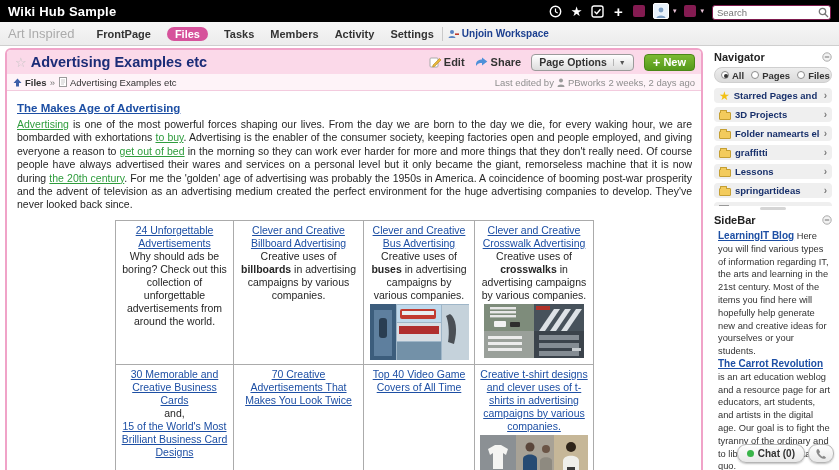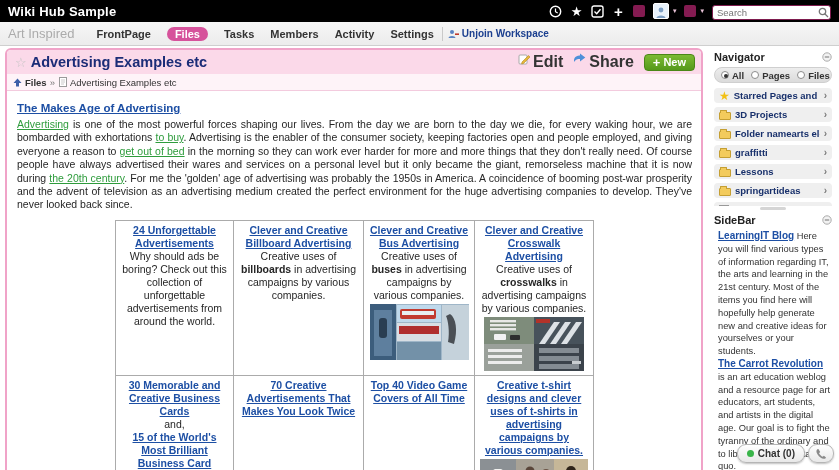--- a/index.html
+++ b/index.html
@@ -39,21 +39,21 @@
   .ws-sep { width:1px; height:14px; background:#C9C9C9; margin:0 4px 0 8px; }
   .unjoin { display:flex; align-items:center; gap:3px; color:#1B3F8F; font-size:10px; font-weight:bold; cursor:pointer; }
 
   
   .panel { position:absolute; left:5px; top:48px; width:698px; height:426px;
            border:2px solid #F0A3C8; border-radius:6px 6px 0 0; background:#fff; overflow:hidden; }
   .panel-head { height:24px; background:#FBD9E9; display:flex; align-items:center; padding:0 6px; }
   .fav-star { color:#C4C4C4; font-size:13px; margin:0 4px 0 2px; cursor:pointer; }
   .page-title { color:#1B2C77; font-size:14.5px; font-weight:bold; }
   .head-actions { margin-left:auto; display:flex; align-items:center; gap:10px; }
-  .act { display:flex; gap:3px; font-size:16px; font-weight:bold; color:#333; cursor:pointer; }
+  .act { display:flex; align-items:center; gap:3px; font-size:11px; font-weight:bold; color:#333; cursor:pointer; }
   .btn-pageopt { display:flex; align-items:center; gap:6px; background:linear-gradient(#FFFFFF,#DCDCDC);
            border:1px solid #9A9A9A; border-radius:4px; height:17px; padding:0 7px;
            font-size:10.5px; font-weight:bold; color:#333; cursor:pointer; }
   .btn-pageopt .dd { color:#555; font-size:7px; border-left:1px solid #B5B5B5; padding-left:5px; }
   .btn-new { display:flex; align-items:center; gap:3px; background:linear-gradient(#7CBA33,#55991B);
            border:1px solid #4A8717; border-radius:4px; height:17px; padding:0 8px;
            font-size:11px; font-weight:bold; color:#fff; cursor:pointer; }
   .btn-new .plus { font-size:13px; line-height:11px; }
   .crumb-row { height:17px; background:#FEF3F8; border-bottom:1px solid #F3CBDE;
            display:flex; align-items:center; padding:0 6px; font-size:9.5px; color:#333; }
@@ -65,21 +65,21 @@
 
   .h-link { color:#1D4FA4; font-size:11.5px; font-weight:bold; text-decoration:underline; cursor:pointer; display:inline-block; margin-bottom:4px; }
   .para { font-size:10.5px; color:#262626; line-height:13.4px; text-align:justify; }
   .glink { color:#2E9C3C; text-decoration:underline; cursor:pointer; }
 
   
   table.adv { border-collapse:collapse; margin:8px 0 0 98px; width:478px; table-layout:fixed; }
   table.adv td { border:1px solid #ABABAB; vertical-align:top; text-align:center;
                  padding:3px 5px 4px; font-size:10.5px; color:#262626; line-height:13px; }
   .c1{width:118px} .c2{width:130px} .c3{width:111px} .c4{width:119px}
-  .cell-link { color:#1D4FA4; font-weight:bold; text-decoration:underline; cursor:pointer; }
+  .cell-link { color:#1D4FA4; font-weight:normal; text-decoration:underline; cursor:pointer; }
   .r1 td { height:115px; } .r2 td { height:121px; }
   .cell-img { margin-top:2px; display:block; margin-left:auto; margin-right:auto; }
 
   
   .side { position:absolute; left:706px; top:46px; width:133px; bottom:0; background:#fff; padding:5px 7px 0 8px; }
   .side-head { display:flex; align-items:center; justify-content:space-between; margin-bottom:4px; }
   .side-title { font-size:11px; font-weight:bold; color:#222; }
   .radio-bar { background:linear-gradient(#EDEDED,#DBDBDB); border:1px solid #CFCFCF; border-radius:8px;
                height:16px; display:flex; align-items:center; gap:7px; padding:0 6px; margin-bottom:5px; }
   .radio { display:flex; align-items:center; gap:3px; font-size:9.5px; font-weight:bold; color:#333; cursor:pointer; }
@@ -186,38 +186,51 @@
             <path d="M4 9 L10.5 2.5 L12 4 L5.5 10.5 L3.6 10.9 Z" fill="#E7B73C" stroke="#B58A1E" stroke-width=".6"></path>
           </svg>
         <span>Edit</span>
       </span>
       <span class="act">
         <svg width="13" height="11" viewBox="0 0 13 11">
             <path d="M1 7 C1.5 3.5 4.5 2.6 7 2.6 V0.4 L12.3 4.4 L7 8.4 V6.1 C4.5 6.1 2.6 6.6 1 9 Z" fill="#4D90D9"></path>
           </svg>
         <span>Share</span>
       </span>
+      <span class="btn-pageopt">
+        <span>Page Options</span>
+        <span class="dd">▼</span>
+      </span>
       <span class="btn-new">
         <span class="plus">+</span>
         <span>New</span>
       </span>
     </div>
   </div>
 
   <div class="crumb-row">
     <svg width="9" height="9" viewBox="0 0 9 9">
         <path d="M4.5 0.5 L8.5 5 H6 V8.5 H3 V5 H0.5 Z" fill="#3D5FA8"></path>
       </svg>
     <span class="crumb-root">Files</span>
     <span class="crumb-sep">»</span>
     <svg width="8" height="10" viewBox="0 0 8 10">
         <rect x="0.5" y="0.5" width="7" height="9" fill="#fff" stroke="#9A9A9A"></rect>
         <path d="M2 3 H6 M2 5 H6 M2 7 H5" stroke="#BDBDBD" stroke-width=".8"></path>
       </svg>
     <span class="crumb-cur">Advertising Examples etc</span>
+    <span class="last-edited">
+      <span>Last edited by</span>
+      <svg width="8" height="9" viewBox="0 0 8 9">
+          <circle cx="4" cy="2.5" r="2" fill="#9A9A9A"></circle>
+          <path d="M0.5 9 C0.5 5.8 7.5 5.8 7.5 9 Z" fill="#9A9A9A"></path>
+        </svg>
+      <span>PBworks</span>
+      <span>2 weeks, 2 days ago</span>
+    </span>
   </div>
 
   <div class="panel-body">
     <span class="h-link">The Makes Age of Advertising</span>
     <div class="para">
       <span class="glink">Advertising</span><span> is one of the most powerful forces shaping our lives. From the day we are born to the day we die, for every waking hour, we are bombarded with exhortations </span><span class="glink">to buy</span><span>.  Advertising is the enabler of the consumer society, keeping factories open and people employed, and giving everyone a reason to </span><span class="glink">get out of bed</span><span> in the morning so they can work ever harder for more and more things that they don't really need. Of course people have always advertised their wares and services on a personal level but it only became the giant, remorseless machine that it is now during </span><span class="glink">the 20th century</span><span>. For me the 'golden' age of advertising was probably the 1950s in America. A coincidence of booming post-war prosperity and the advent of television as an advertising medium created the perfect environment for the huge advertising companies to develop. They've never looked back since.</span>
     </div>
 
     <table class="adv">
       <tbody>

